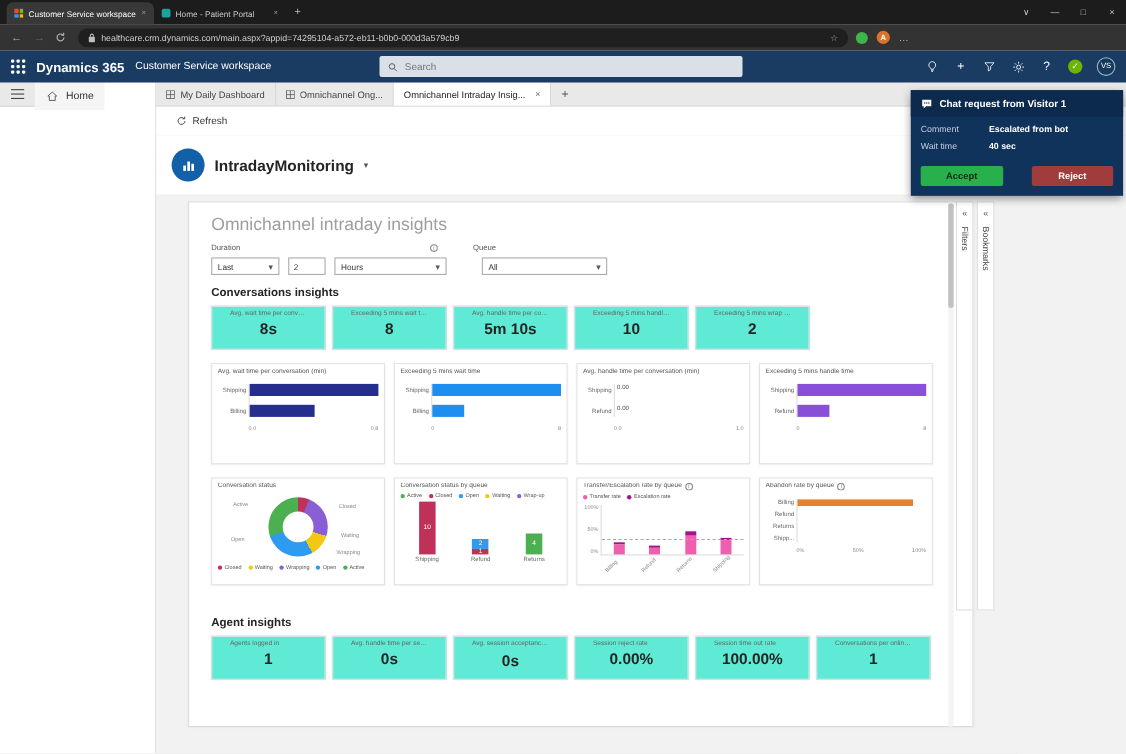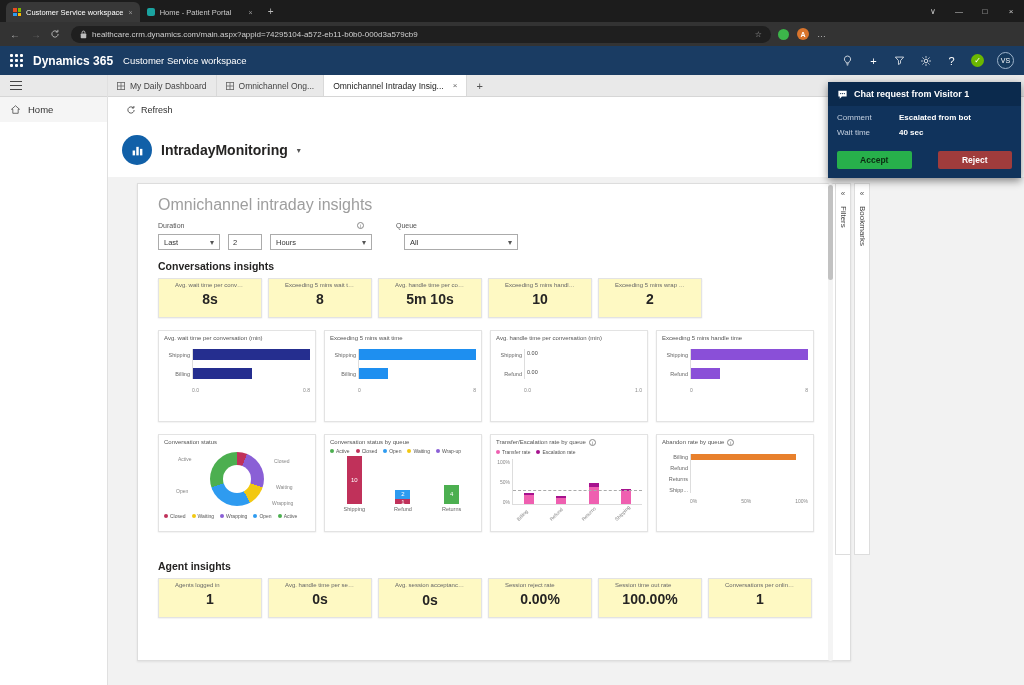--- a/index.html
+++ b/index.html
@@ -39,21 +39,21 @@
 .appname{font-size:9.5px;white-space:nowrap;}
 .d365-search{position:absolute;left:345px;width:330px;height:19px;background:#d9e0e7;border-radius:2px;display:flex;align-items:center;gap:6px;padding:0 7px;}
 .d365-search input{border:none;outline:none;background:transparent;font-size:9px;color:#333;width:100%;font-family:inherit;}
 .d365-icons{margin-left:auto;display:flex;align-items:center;gap:13px;}
 .hicon{width:13px;height:13px;display:flex;align-items:center;justify-content:center;font-size:11px;color:#fff;}
 .presence{width:13px;height:13px;border-radius:50%;background:#6bb700;color:#fff;font-size:8px;display:flex;align-items:center;justify-content:center;}
 .vs-avatar{width:17px;height:17px;border-radius:50%;background:#163a5e;border:1px solid #9fb4cc;color:#fff;font-size:7px;display:flex;align-items:center;justify-content:center;}
 
 
 .shell{flex:1;display:flex;min-height:0;}
-.left-col{width:108px;background:#fff;border-right:1px solid #e0e0e0;display:flex;flex-direction:column;flex:none;}
+.left-col{width:142px;background:#fff;border-right:1px solid #e0e0e0;display:flex;flex-direction:row;flex:none;}
 .hamb-row{height:22px;background:#e9e9e9;border-bottom:1px solid #d6d6d6;display:flex;align-items:center;padding:0 10px;}
 .hamb{width:12px;height:9px;border-top:1.5px solid #444;border-bottom:1.5px solid #444;position:relative;}
 .hamb:after{content:"";position:absolute;left:0;right:0;top:2.5px;border-top:1.5px solid #444;}
 .side-item{height:25px;display:flex;align-items:center;gap:7px;padding:0 10px;font-size:9.5px;color:#333;background:#f5f5f5;}
 .main-col{flex:1;display:flex;flex-direction:column;min-width:0;}
 .tabstrip{height:22px;background:#e9e9e9;border-bottom:1px solid #d6d6d6;display:flex;align-items:stretch;}
 .wtab{display:flex;align-items:center;gap:5px;padding:0 9px;font-size:8.5px;color:#444;border-right:1px solid #d9d9d9;max-width:158px;}
 .wtab .ttl{white-space:nowrap;overflow:hidden;text-overflow:ellipsis;}
 .wtab.active{background:#fff;color:#222;}
 .wtab .x{font-size:8px;color:#666;padding-left:4px;}
@@ -76,21 +76,21 @@
 .filter-controls{display:flex;margin-top:3px;gap:8px;align-items:center;}
 .pill-select{border:1px solid #ababab;height:16px;display:flex;align-items:center;justify-content:space-between;padding:0 5px;font-size:7.5px;color:#333;background:#fff;}
 .sel-last{width:62px;}
 .num-input{width:34px;height:16px;border:1px solid #ababab;font-size:7.5px;padding:0 4px;font-family:inherit;color:#333;}
 .sel-hours{width:102px;}
 .sel-queue{width:114px;margin-left:24px;}
 .no-filters{display:flex;align-items:center;gap:4px;margin-top:6px;font-size:7.5px;color:#444;}
 .section-h{font-size:10.5px;font-weight:bold;color:#252423;margin-top:10px;}
 .section-h.agent{margin-top:28px;}
 .kpi-row{display:flex;gap:6px;margin-top:6px;}
-.kpi-card{width:104px;height:40px;border:1px solid #e3e3e3;box-shadow:0 0.5px 1.5px rgba(0,0,0,.12);padding:3px 16px;background:#fef9c3;flex:none;}
+.kpi-card{width:104px;height:40px;border:1px solid #e3e3e3;box-shadow:0 0.5px 1.5px rgba(0,0,0,.12);padding:3px 16px;background:#5eead4;flex:none;}
 .kpi-title{font-size:6px;color:#666;white-space:nowrap;overflow:hidden;text-overflow:ellipsis;}
 .kpi-value{font-size:14px;font-weight:bold;color:#252423;text-align:center;margin-top:3px;}
 .info-i{display:inline-block;width:7px;height:7px;border:1px solid #888;border-radius:50%;font-size:5px;line-height:6px;text-align:center;color:#777;margin-left:3px;vertical-align:top;background:#fff;}
 .charts-row{display:flex;gap:8px;margin-top:12px;}
 .chart-card{width:158px;border:1px solid #e3e3e3;box-shadow:0 0.5px 1.5px rgba(0,0,0,.12);padding:4px 5px;background:#fff;flex:none;overflow:hidden;}
 .charts-row.r1 .chart-card{height:92px;}
 .charts-row.r2 .chart-card{height:98px;}
 .chart-title{font-size:6px;color:#555;white-space:nowrap;overflow:hidden;}
 .hbar-plot{margin-top:8px;border-left:1px solid #ddd;margin-left:28px;}
 .hbar-row{display:flex;align-items:center;margin-bottom:8px;position:relative;}
@@ -208,20 +208,29 @@
         <i></i>
         <i></i>
         <i></i>
         <i></i>
         <i></i>
         <i></i>
         <i></i>
       </span>
     <span class="brand">Dynamics 365</span>
     <span class="appname">Customer Service workspace</span>
+    <div class="d365-search">
+      <span>
+        <svg width="10" height="10" viewBox="0 0 16 16">
+            <circle cx="7" cy="7" r="4" fill="none" stroke="#555" stroke-width="1.4"></circle>
+            <path d="M10 10l4 4" stroke="#555" stroke-width="1.4"></path>
+          </svg>
+      </span>
+      <input type="text" placeholder="Search" style="">
+    </div>
     <div class="d365-icons">
       <span class="hicon">
         <svg width="11" height="11" viewBox="0 0 16 16">
             <path d="M8 1.5a4.5 4.5 0 0 0-2.6 8.2c.5.4.8 1 .8 1.8h3.6c0-.8.3-1.4.8-1.8A4.5 4.5 0 0 0 8 1.5z" fill="none" stroke="#fff" stroke-width="1.1"></path>
             <path d="M6.4 13h3.2M7 14.6h2" stroke="#fff" stroke-width="1.1"></path>
           </svg>
       </span>
       <span class="hicon">+</span>
       <span class="hicon">
         <svg width="11" height="11" viewBox="0 0 16 16">

